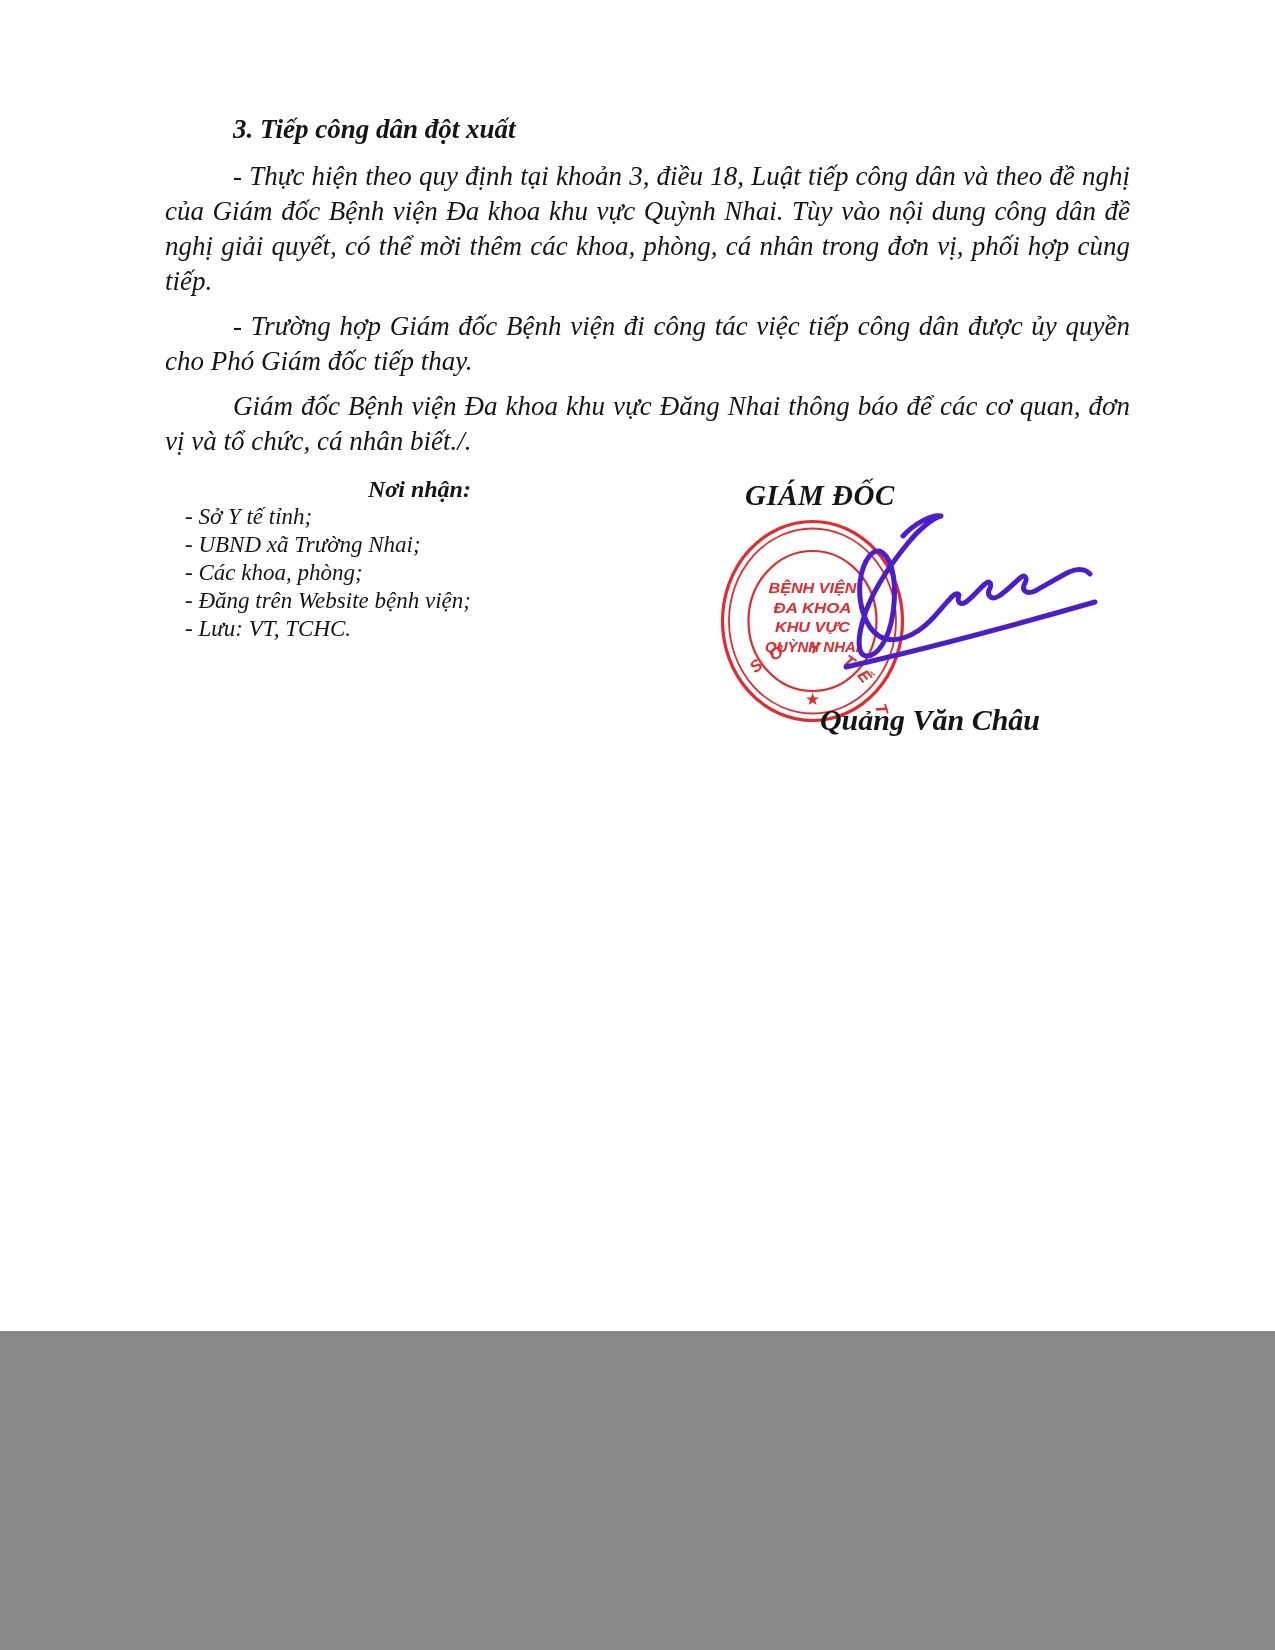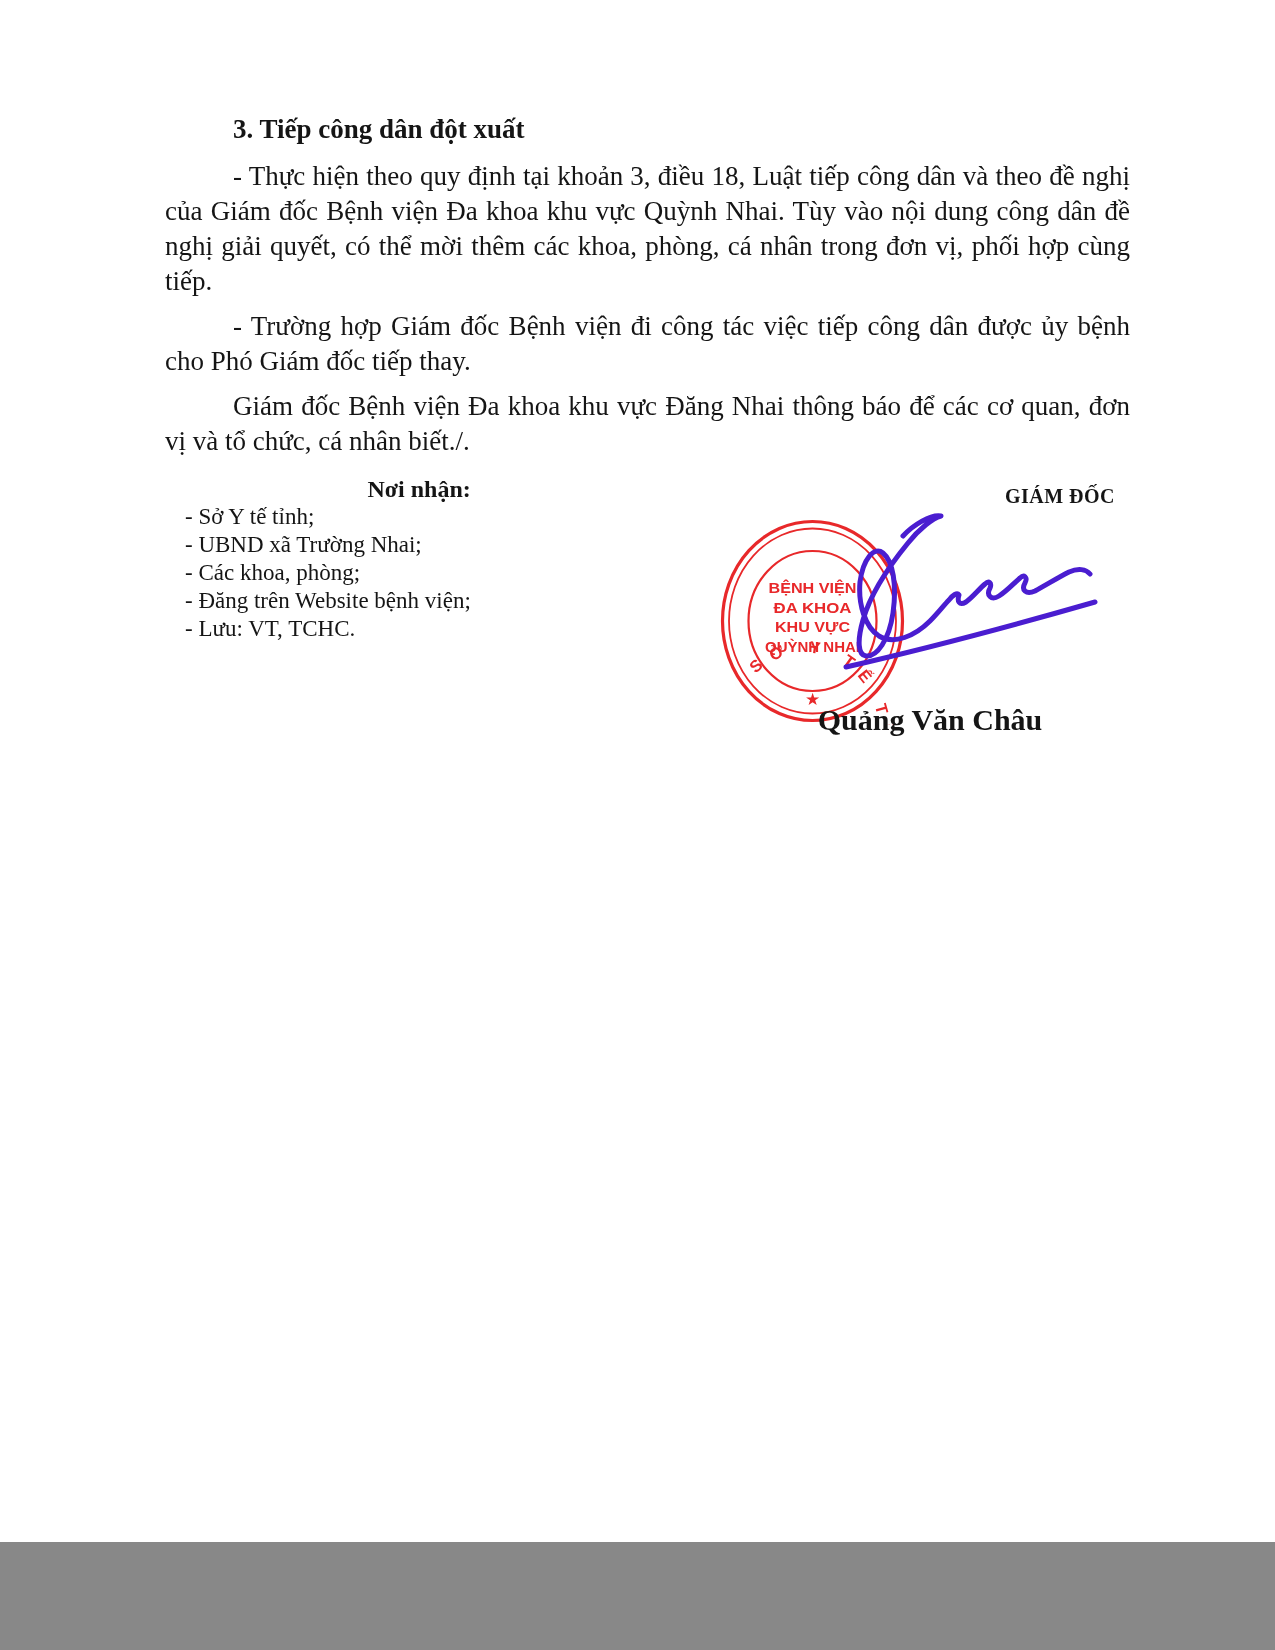--- a/index.html
+++ b/index.html
@@ -1,23 +1,24 @@
 <!DOCTYPE html>
 <html><head>
 <meta charset="utf-8">
 <style>
   html,body{margin:0;padding:0;background:#888;}
   .page{
     position:relative;
-    width:1275px;height:1542px;
+    width:1275px;height:1331px;
     margin:0 auto;
     background:#ffffff;
     font-family:"Liberation Serif","DejaVu Serif",serif;
     color:#151515;
     overflow:hidden;
+    font-style:italic;
   }
   .content{
     position:absolute;
     left:165px;top:112px;width:965px;
   }
   .heading{
     font-size:27px;font-weight:bold;line-height:35px;
     text-indent:68px;margin:0 0 12px 0;
   }
   .para{
@@ -31,22 +32,22 @@
   .recipients{
     position:absolute;left:20px;top:4px;
   }
   .recipients-title{
     font-size:24px;font-weight:bold;line-height:28px;text-align:right;
   }
   .recipient-item{
     font-size:23px;line-height:28px;
   }
   .role{
-    position:absolute;left:580px;top:14px;width:370px;
-    text-align:right;font-size:20px;font-weight:bold;
+    position:absolute;left:580px;top:8px;width:370px;
+    text-align:left;font-size:29px;font-weight:bold;
     letter-spacing:0.5px;
   }
   .stamp{
     position:absolute;left:552px;top:46px;width:191px;height:208px;
   }
   .stamp svg{display:block;width:191px;height:208px;}
   .stamp-ring-text{
     font-family:"Liberation Sans","DejaVu Sans",sans-serif;
     font-weight:bold;font-size:16.5px;fill:#e8282a;
   }
@@ -68,21 +69,21 @@
 </style>
 </head>
 <body>
 
 <div class="page">
   <div class="content">
 
     <div class="heading">3. Tiếp công dân đột xuất</div>
 
     <p class="para">- Thực hiện theo quy định tại khoản 3, điều 18, Luật tiếp công dân và theo đề nghị của Giám đốc Bệnh viện Đa khoa khu vực Quỳnh Nhai. Tùy vào nội dung công dân đề nghị giải quyết, có thể mời thêm các khoa, phòng, cá nhân trong đơn vị, phối hợp cùng tiếp.</p>
-    <p class="para">- Trường hợp Giám đốc Bệnh viện đi công tác việc tiếp công dân được ủy bệnh cho Phó Giám đốc tiếp thay.</p>
+    <p class="para">- Trường hợp Giám đốc Bệnh viện đi công tác việc tiếp công dân được ủy quyền cho Phó Giám đốc tiếp thay.</p>
     <p class="para">Giám đốc Bệnh viện Đa khoa khu vực Đăng Nhai thông báo để các cơ quan, đơn vị và tổ chức, cá nhân biết./.</p>
 
     <div class="footer">
 
       <div class="recipients">
         <div class="recipients-title">Nơi nhận:</div>
         <div class="recipient-item">- Sở Y tế tỉnh;</div>
         <div class="recipient-item">- UBND xã Trường Nhai;</div>
         <div class="recipient-item">- Các khoa, phòng;</div>
         <div class="recipient-item">- Đăng trên Website bệnh viện;</div>

